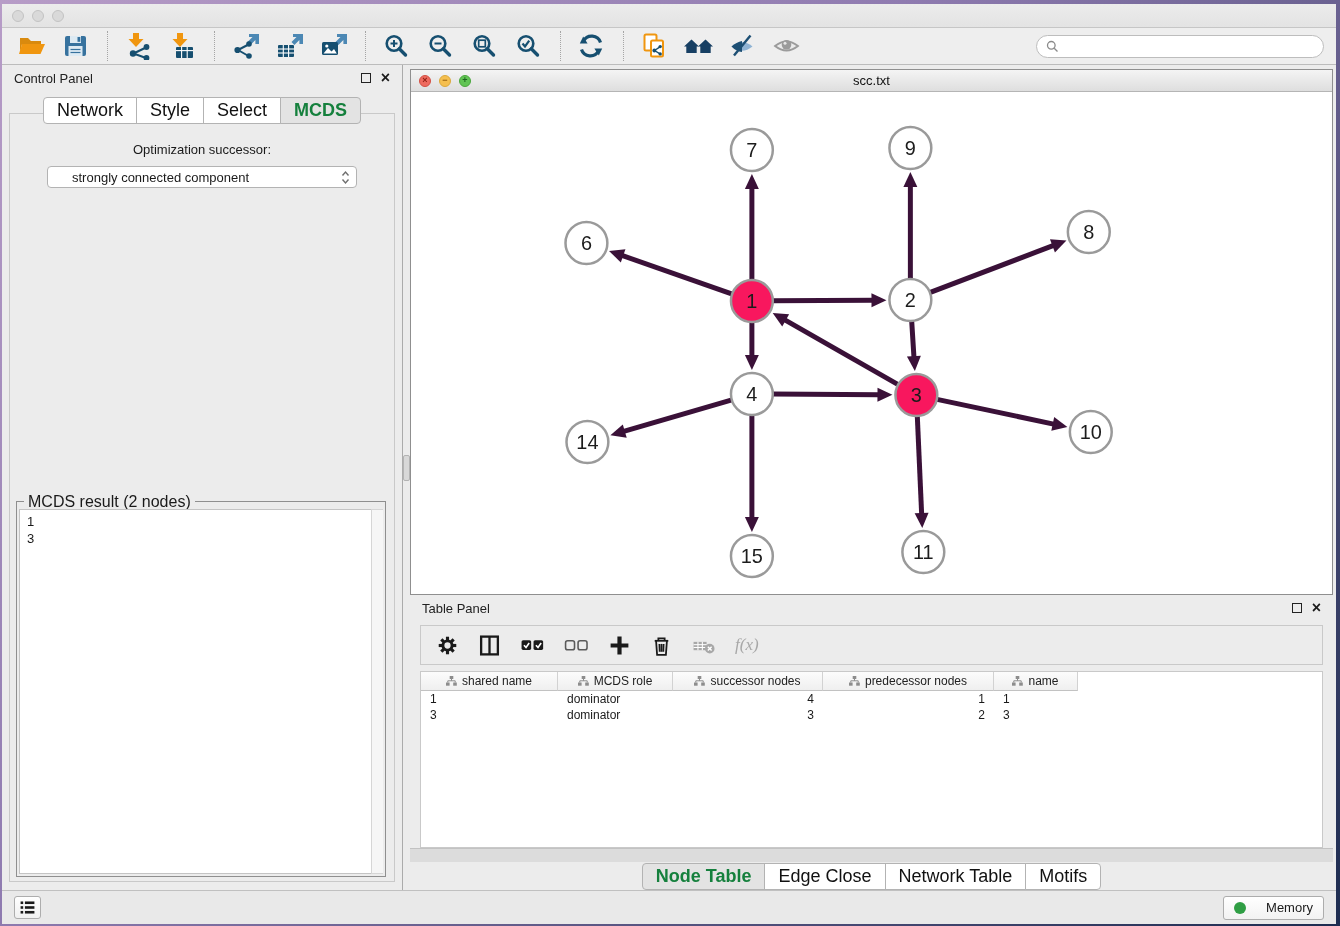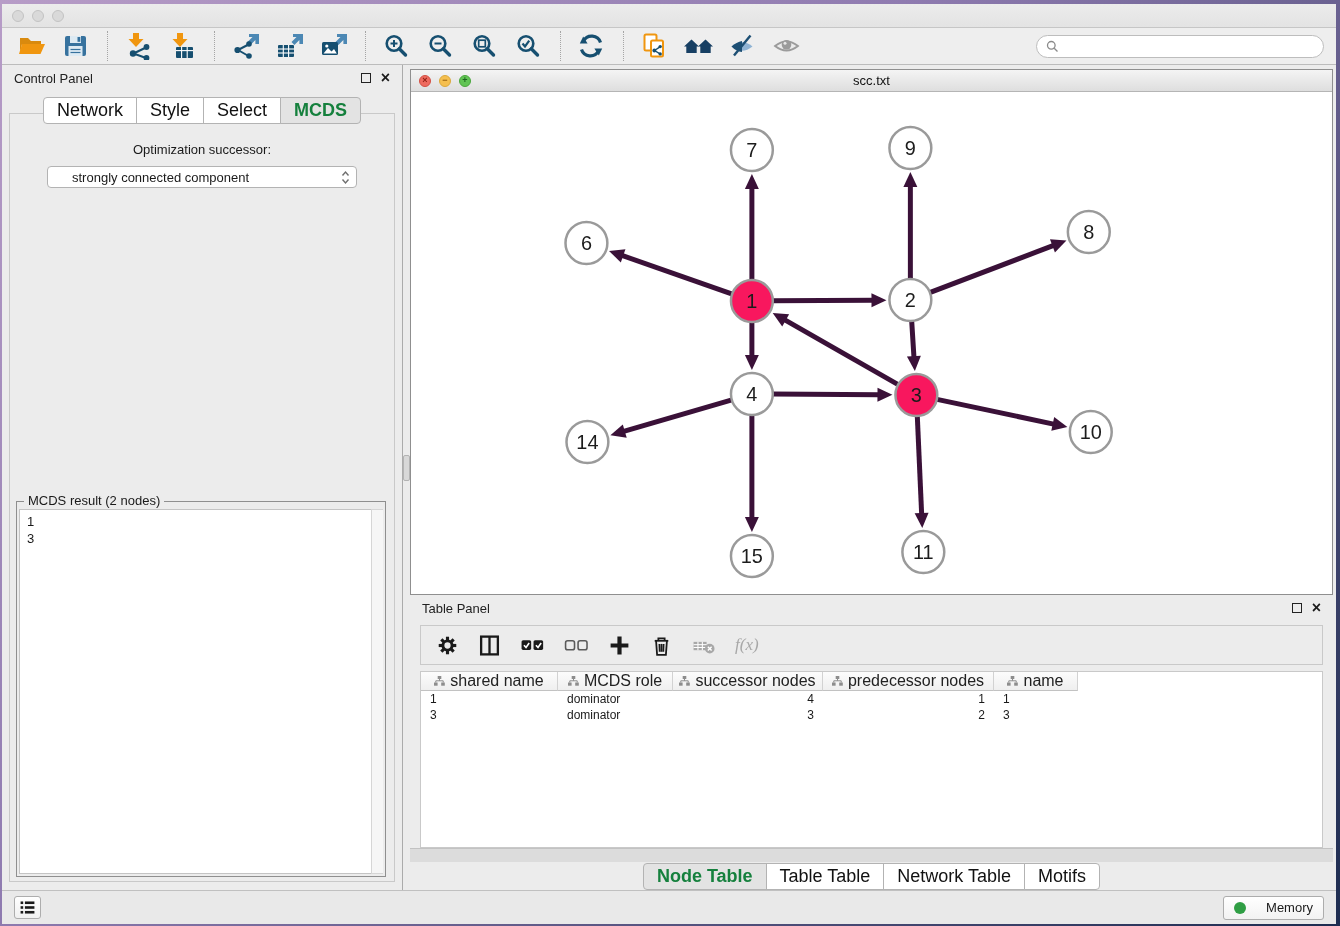--- a/index.html
+++ b/index.html
@@ -50,21 +50,21 @@
   .opt-label { text-align:center; }
   .cp-select { margin:9px 37px 0 37px; height:22px; background:#fff; border:1px solid #b3b3b3;
     border-radius:4px; display:flex; align-items:center; padding:0 6px 0 24px; }
   .cp-select .sel-val { flex:1; }
   .cp-btn-row { display:flex; justify-content:center; gap:14px; margin-top:12px; }
   .btn { background:linear-gradient(#ffffff,#f4f4f4); border:1px solid #b3b3b3; border-radius:4px;
     padding:2px 15px; font-size:13px; color:#111; }
 
   .groupbox { position:absolute; left:6px; right:8px; top:387px; bottom:4px;
     border:1px solid #8f8f8f; }
-  .groupbox .legend { position:absolute; top:-9px; left:7px; background:#ececec; padding:0 4px; font-size:13px; }
+  .groupbox .legend { position:absolute; top:-9px; left:7px; background:#ececec; padding:0 4px; font-size:16px; }
   .result-area { position:absolute; left:2px; right:2px; top:7px; bottom:2px; background:#fff;
     border:1px solid #c4c4c4; padding:3px 18px 3px 7px; line-height:17px; font-size:13px; overflow:hidden; }
   .result-scroll { position:absolute; right:2px; top:7px; bottom:2px; width:12px;
     background:#f6f6f6; border:1px solid #d6d6d6; border-right:none; }
 
   
   .divider { width:8px; flex:none; border-left:1px solid #ababab; position:relative; }
   .div-handle { position:absolute; left:0px; top:390px; width:7px; height:26px;
     background:#d8d8d8; border:1px solid #b3b3b3; border-radius:2px; }
 
@@ -88,21 +88,21 @@
   
   .tpanel { flex:1; display:flex; flex-direction:column; min-height:0; }
   .tp-toolbar { flex:none; height:40px; margin:4px 10px 0 10px; border:1px solid #c9c9c9;
     background:#ececec; display:flex; align-items:center; gap:19px; padding:0 15px; }
   .tp-ic { display:flex; align-items:center; justify-content:center;text-align:right; }
   .fx { font-family:"Liberation Serif", serif; font-style:italic; font-size:17px; color:#a8a8a8; }
   .tp-table { flex:1; margin:6px 10px 0 10px; background:#fff; border:1px solid #c9c9c9; overflow:hidden; }
   .thead { display:flex; }
   .th { height:19px; display:flex; align-items:center; justify-content:center; gap:5px;
     background:linear-gradient(#fcfcfc,#efefef); border-right:1px solid #d2d2d2;
-    border-bottom:1px solid #c2c2c2; font-size:16px; color:#222; flex:none; }
+    border-bottom:1px solid #c2c2c2; font-size:12px; color:#222; flex:none; }
   .trow { display:flex; height:16px; align-items:center; }
   .td { font-size:12px; flex:none; padding:0 9px; white-space:nowrap; }
   .tp-strip { flex:none; height:14px; background:#dcdcdc; border-top:1px solid #c2c2c2; margin:0 0px; }
   .tp-tabs { flex:none; height:28px; display:flex; align-items:center; justify-content:center; background:#ececec; }
 
   
   .statusbar { height:34px; flex:none; border-top:1px solid #c0c0c0; background:#e9e9e9;
     display:flex; align-items:center; padding:0 12px; }
   .sq-btn { width:27px; height:23px; background:linear-gradient(#fff,#f0f0f0); border:1px solid #adadad;
     border-radius:3px; display:flex; align-items:center; justify-content:center; }
@@ -538,21 +538,21 @@
                 <div class="td" style="width: 150px; text-align: right;">3</div>
                 <div class="td" style="width: 171px; text-align: right;">2</div>
                 <div class="td" style="width: 84px; text-align: left;">3</div>
               </div>
             </div>
         </div>
         <div class="tp-strip"></div>
         <div class="tp-tabs">
           <div class="seg">
               <div class="s disabled">Node Table</div>
-              <div class="s">Table Table</div>
+              <div class="s">Edge Close</div>
               <div class="s">Network Table</div>
               <div class="s">Motifs</div>
             </div>
         </div>
       </div>
 
     </div>
   </div>
 
   <div class="statusbar">

